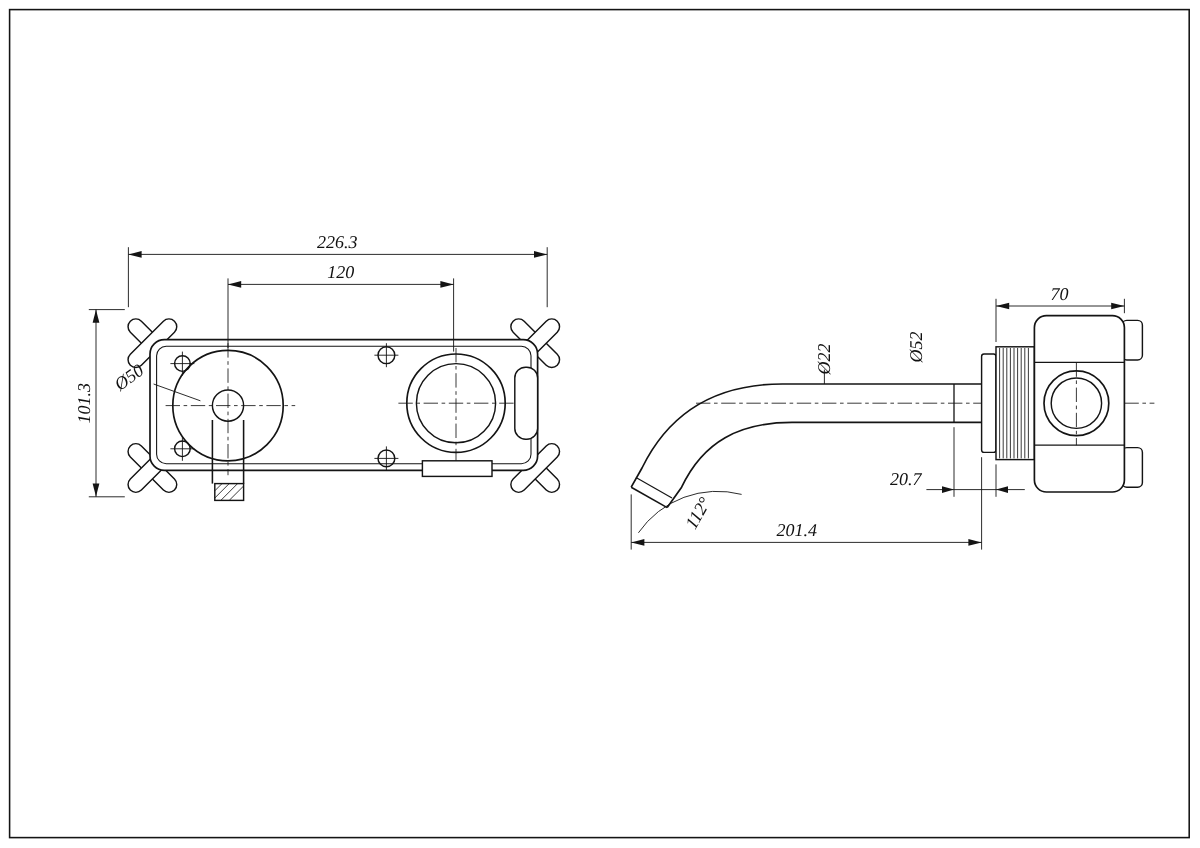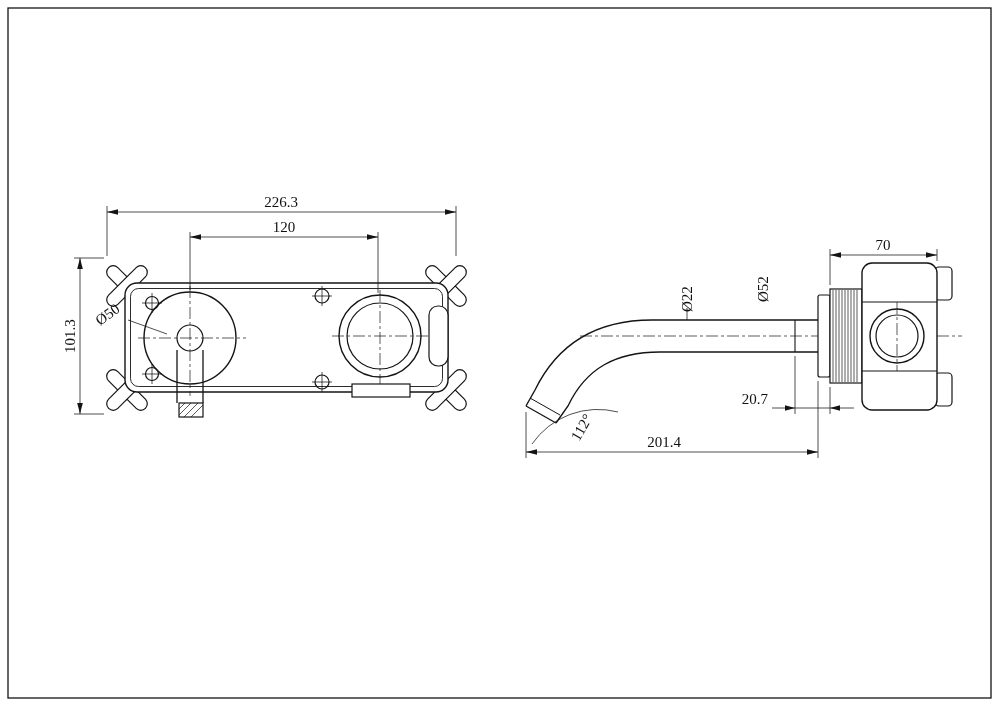--- a/index.html
+++ b/index.html
@@ -1,17 +1,17 @@
 <!DOCTYPE html>
 <html><head>
 <meta charset="utf-8">
 <style>
   html,body{margin:0;padding:0;background:#ffffff;}
   .sheet{position:relative;width:1000px;height:707px;background:#fff;overflow:hidden;
-         font-family:"Liberation Serif", serif;}
+         font-family:"Liberation Serif", serif;font-style:italic;}
   svg{display:block;}
   .outline{fill:#ffffff;stroke:#141414;stroke-width:1.4;}
   .outline-thin{fill:none;stroke:#141414;stroke-width:0.9;}
   .detail{fill:#ffffff;stroke:#141414;stroke-width:1.2;}
   .nofill{fill:none;}
   .dimline{stroke:#141414;stroke-width:0.75;fill:none;}
   .centerline{stroke:#141414;stroke-width:0.7;fill:none;stroke-dasharray:12 3 3 3;}
   .arrow{fill:#141414;stroke:none;}
   .dim-text{font-family:"Liberation Serif", serif;font-size:15px;fill:#111111;}
   .hatch{stroke:#141414;stroke-width:0.7;}

